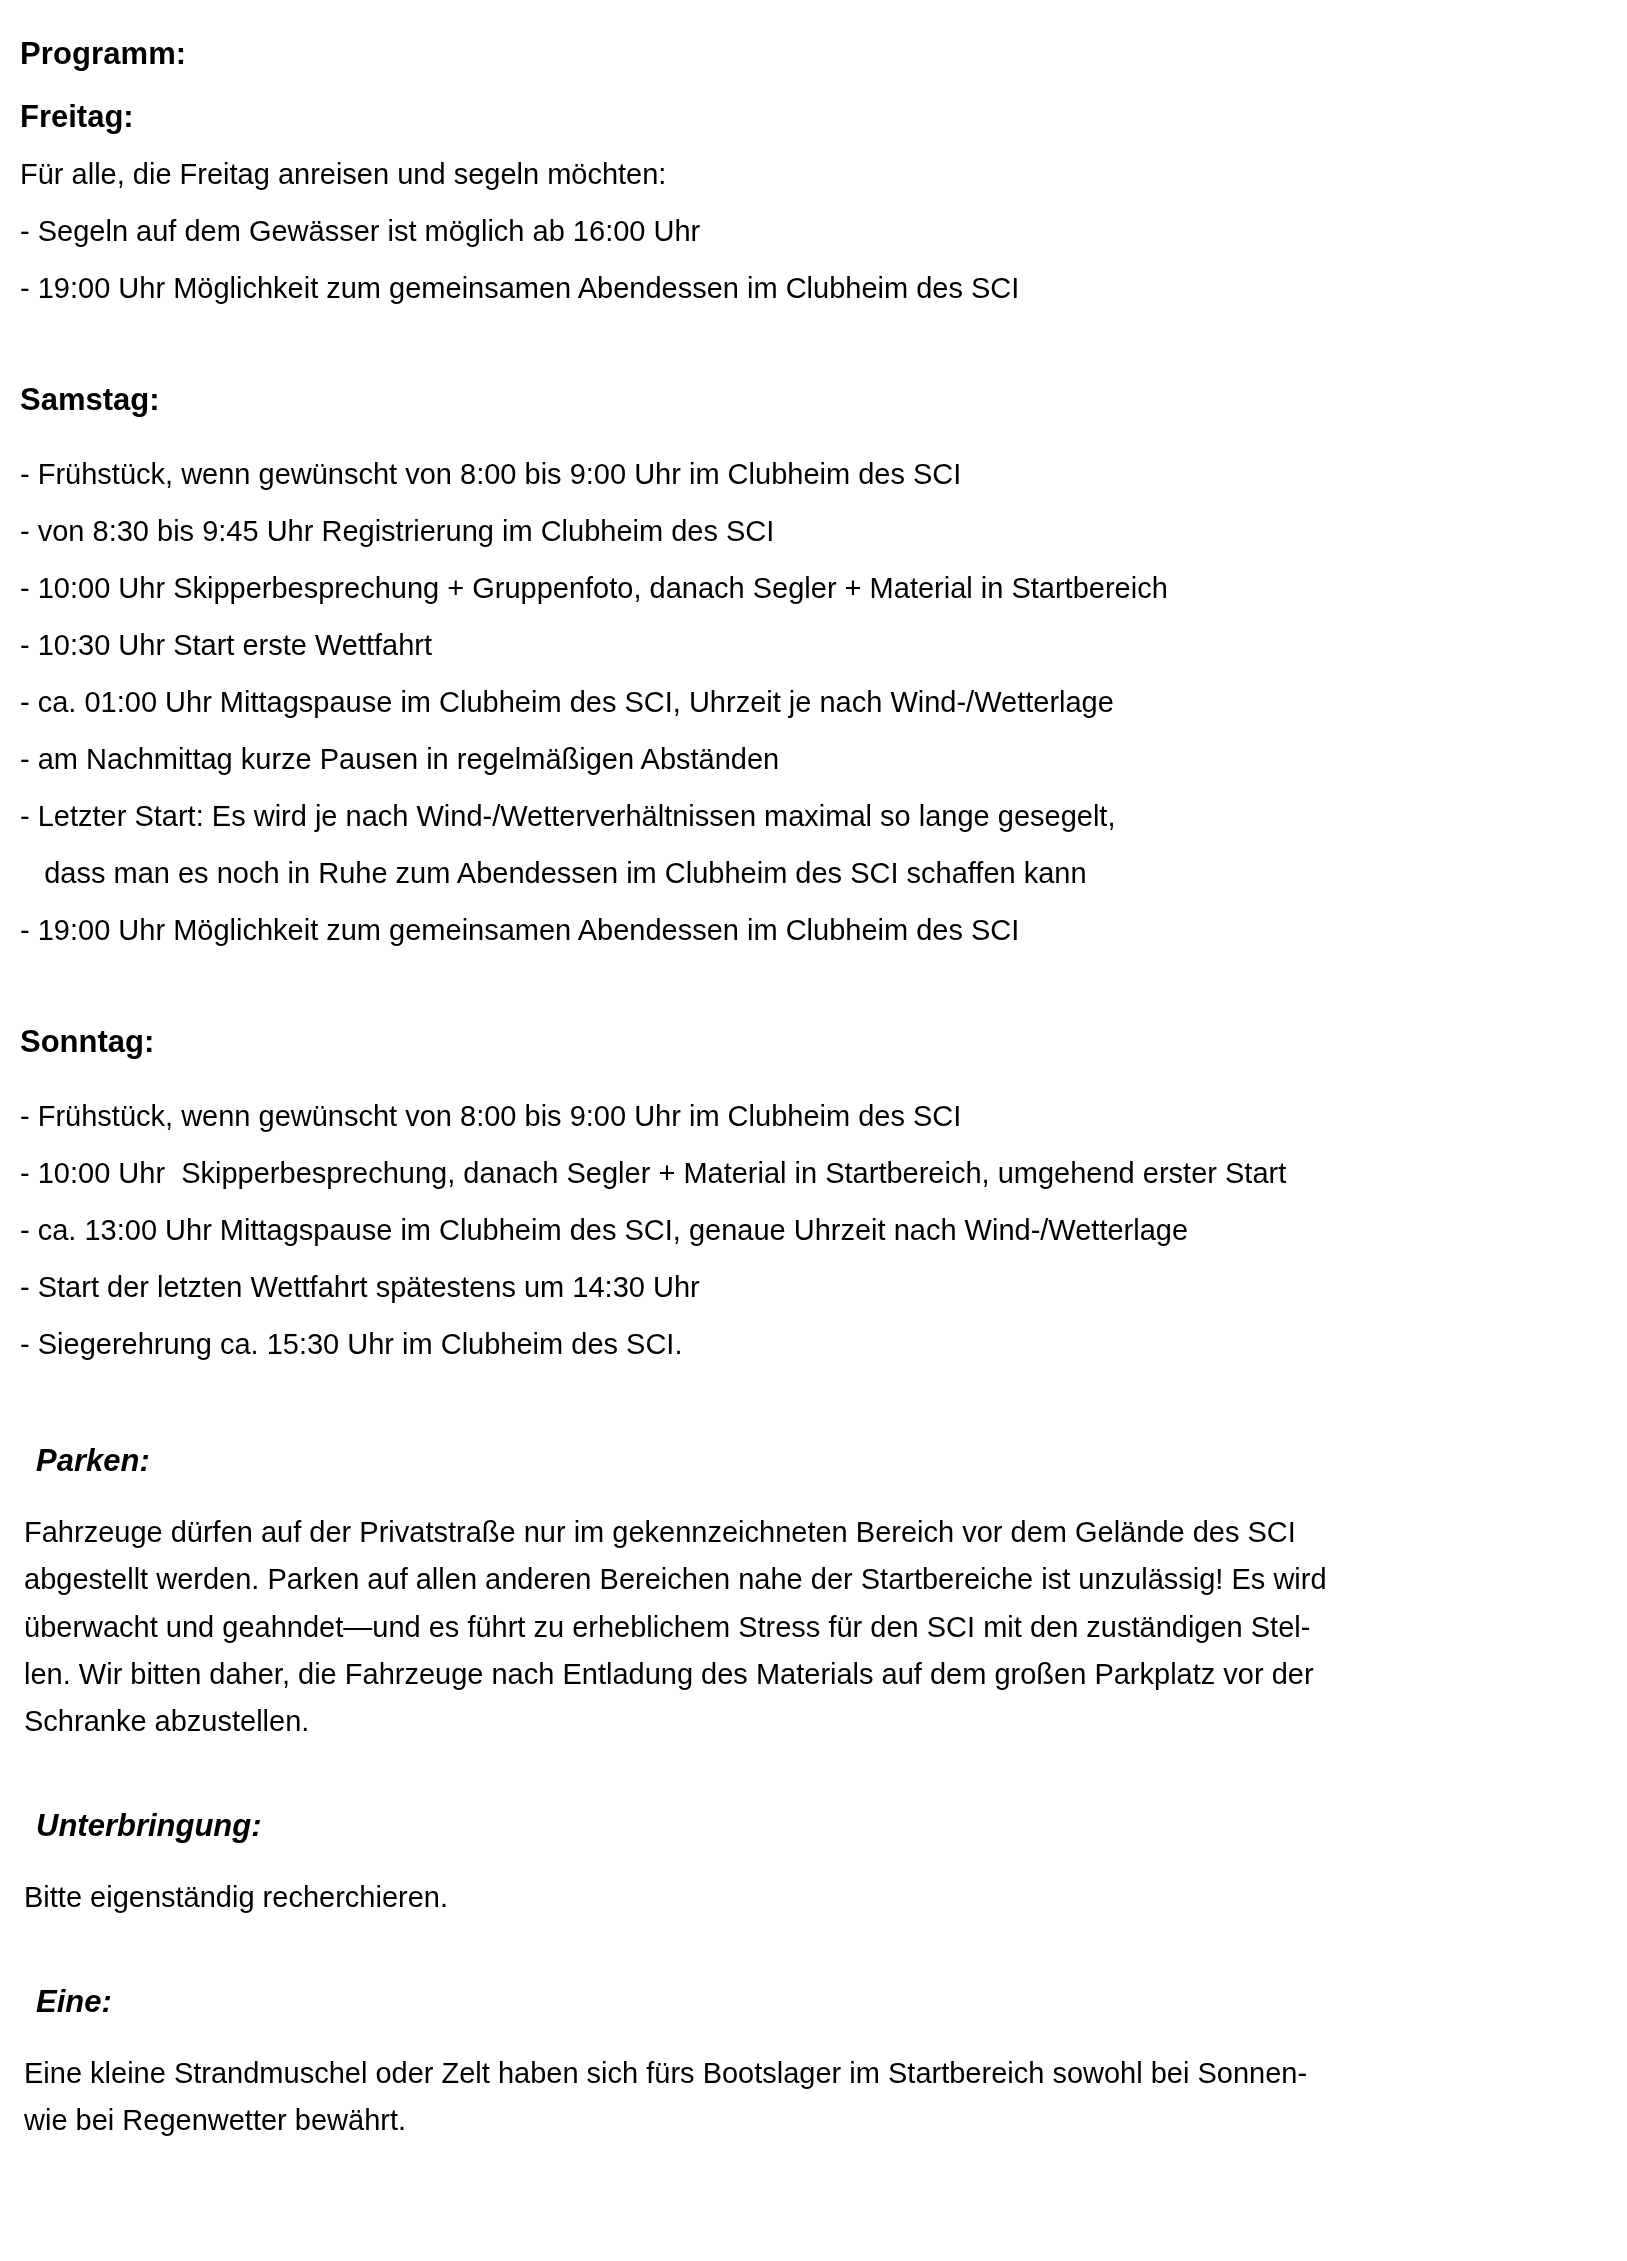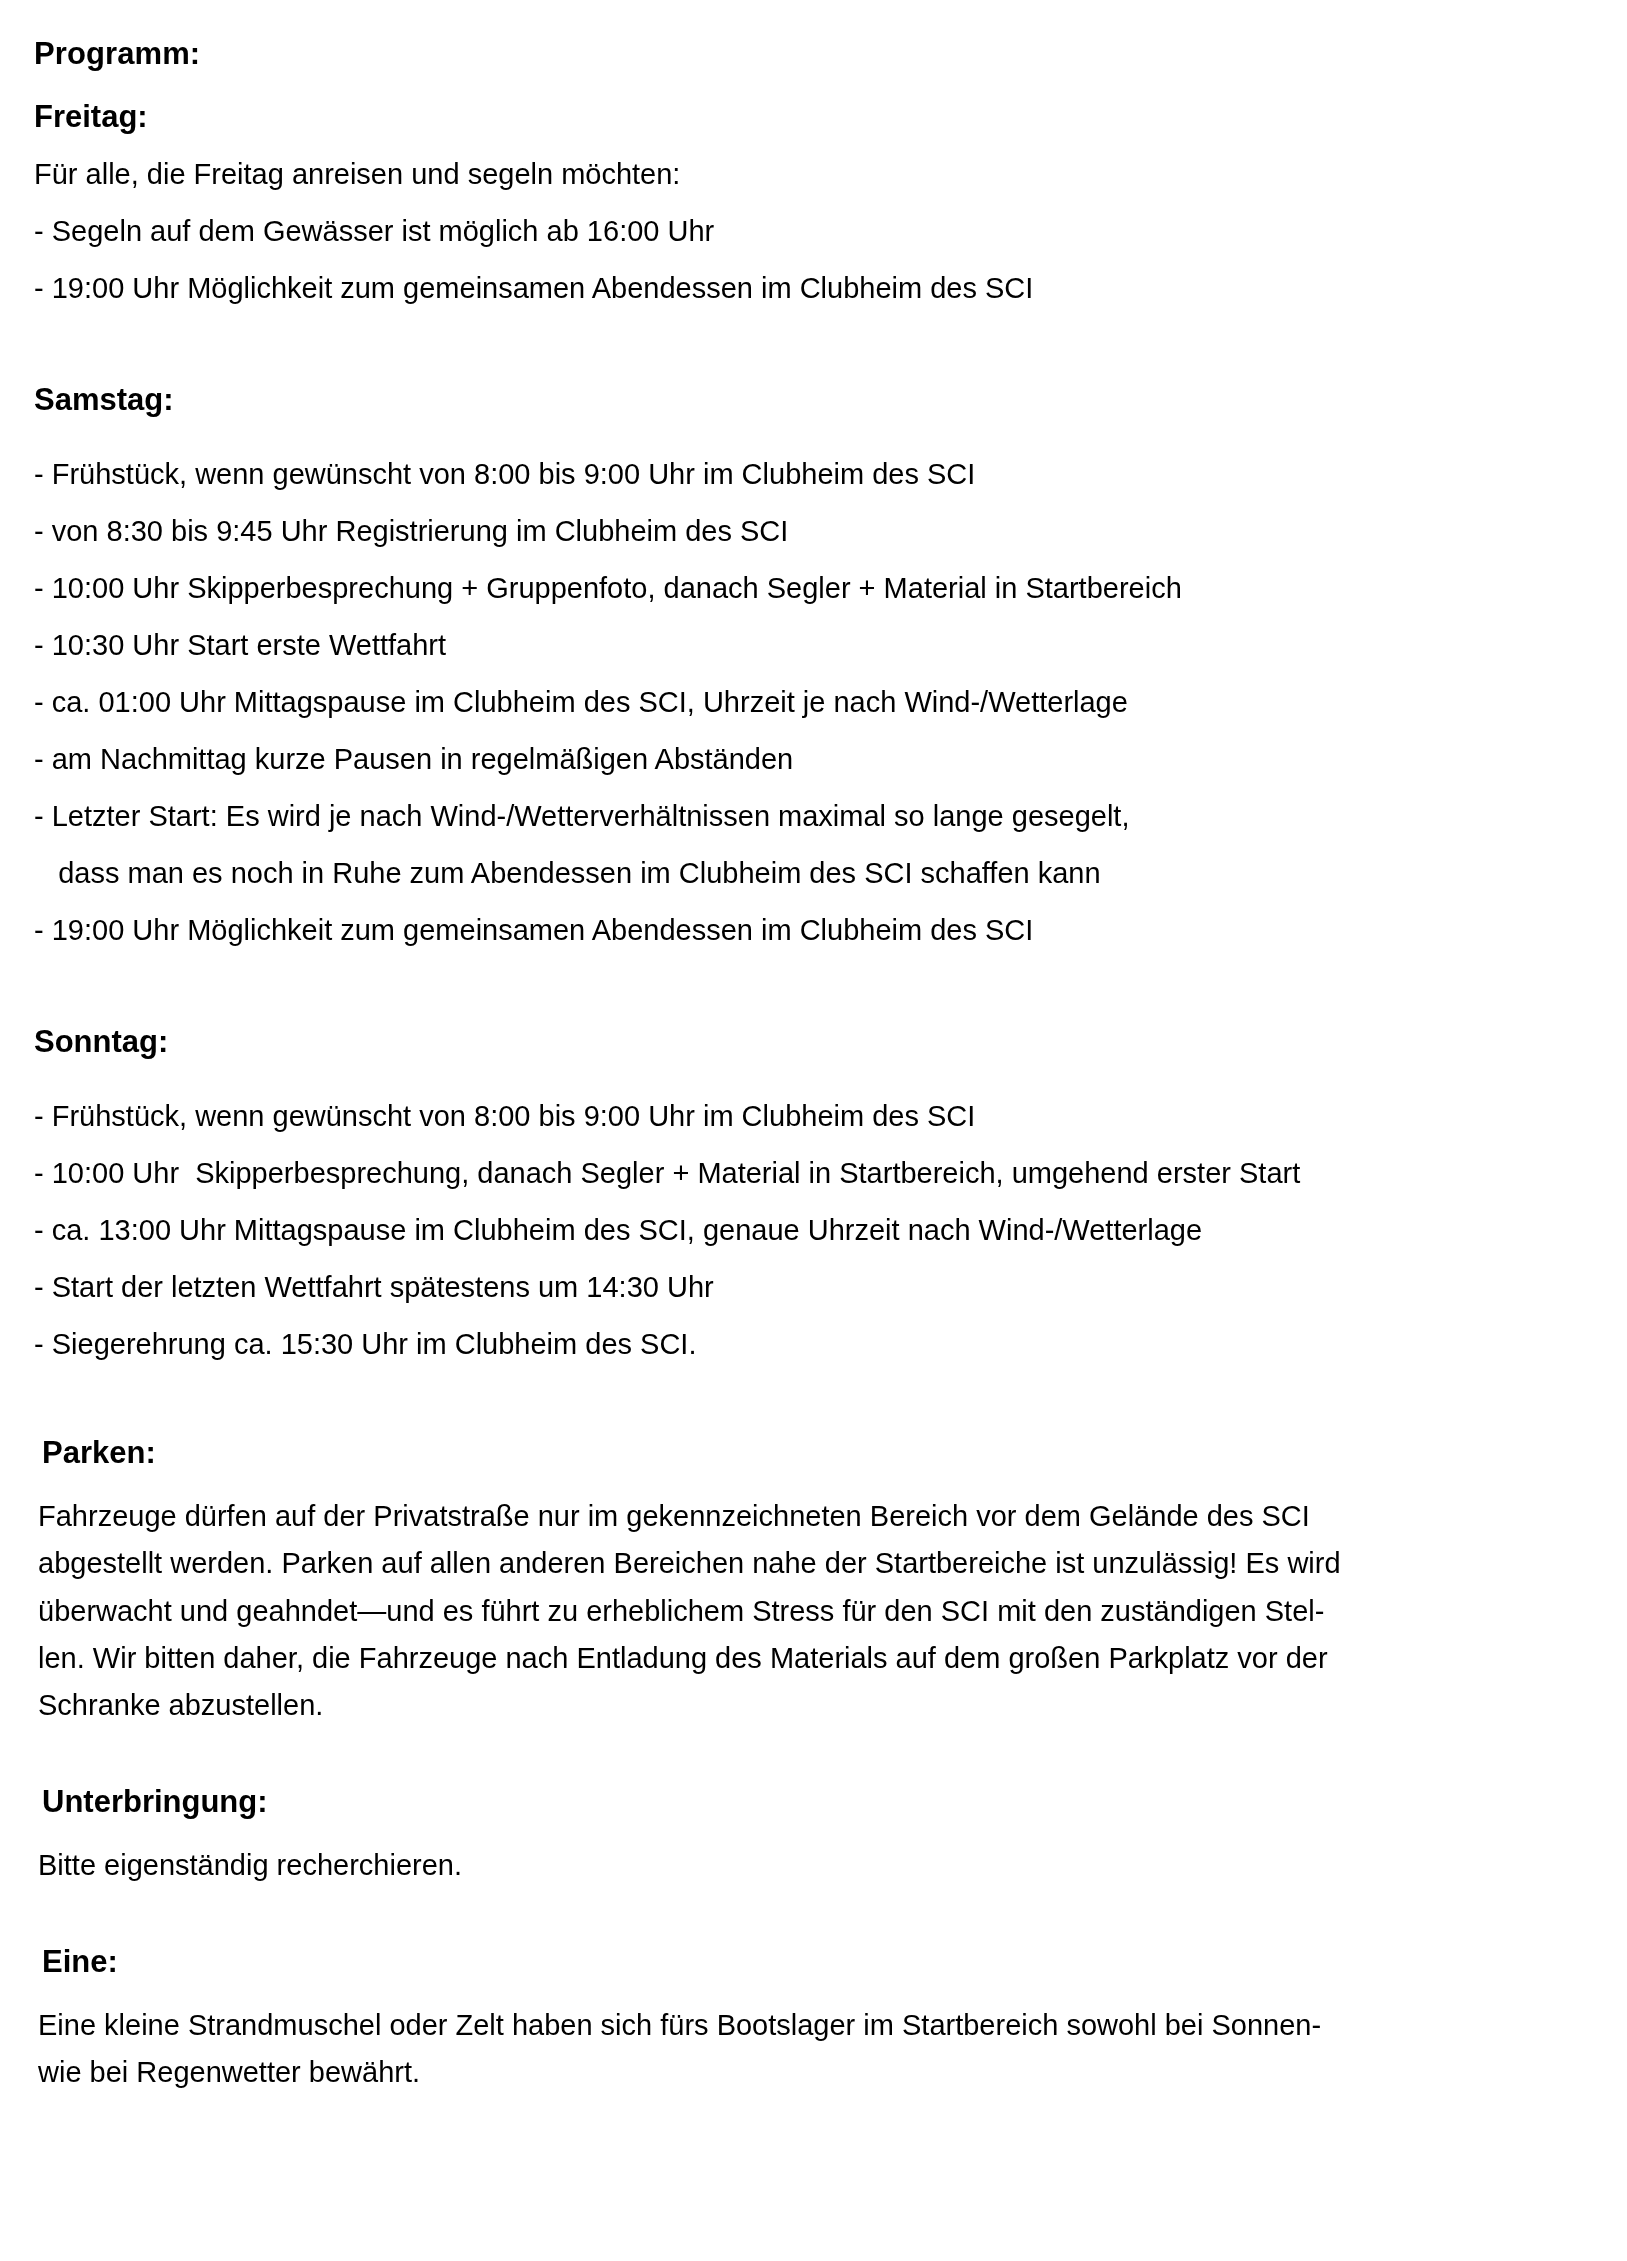--- a/index.html
+++ b/index.html
@@ -13,21 +13,21 @@
     height: 2261px;
     font-family: "Liberation Sans", "DejaVu Sans", sans-serif;
     color: #000000;
     -webkit-font-smoothing: antialiased;
   }
   .page {
     position: relative;
     width: 1628px;
     height: 2155px;
     box-sizing: border-box;
-    padding: 38px 38px 0 34px;
+    padding: 38px 38px 0 20px;
     overflow: hidden;
   }
   
   .h-main {
     font-size: 31px;
     font-weight: bold;
     line-height: 1.0;
     margin: 0;
     padding: 0;
     letter-spacing: 0.1px;
@@ -36,22 +36,23 @@
     font-size: 31px;
     font-weight: bold;
     line-height: 1.0;
     margin: 0;
     padding: 0;
   }
   .h-sec {
     font-size: 31px;
     font-weight: bold;
     line-height: 1.0;
-    margin: 8px;
+    margin: 16px;
     padding: 0;
+    font-style: italic;
   }
   .h-sec-small {
     font-size: 26px;
     font-weight: bold;
     line-height: 1.0;
     margin: 0;
     padding: 0;
   }
   
   .line {

